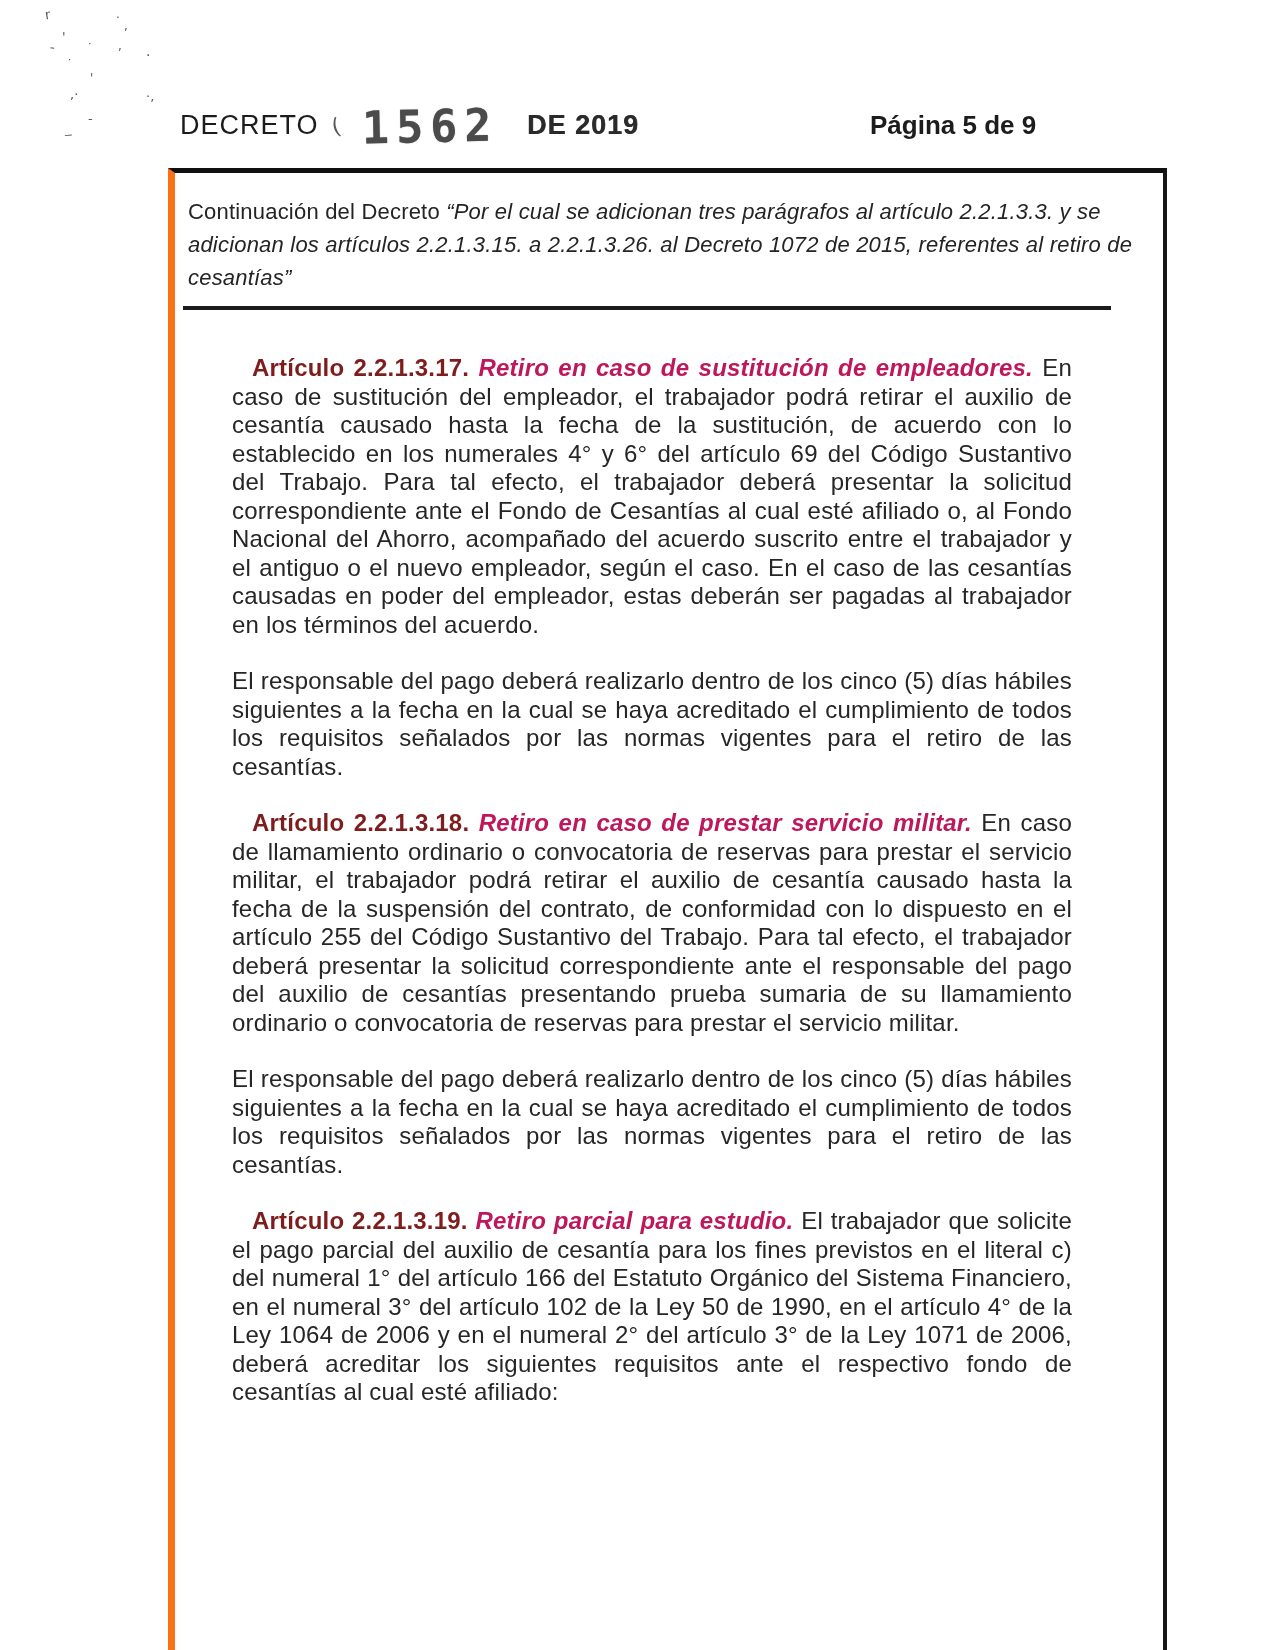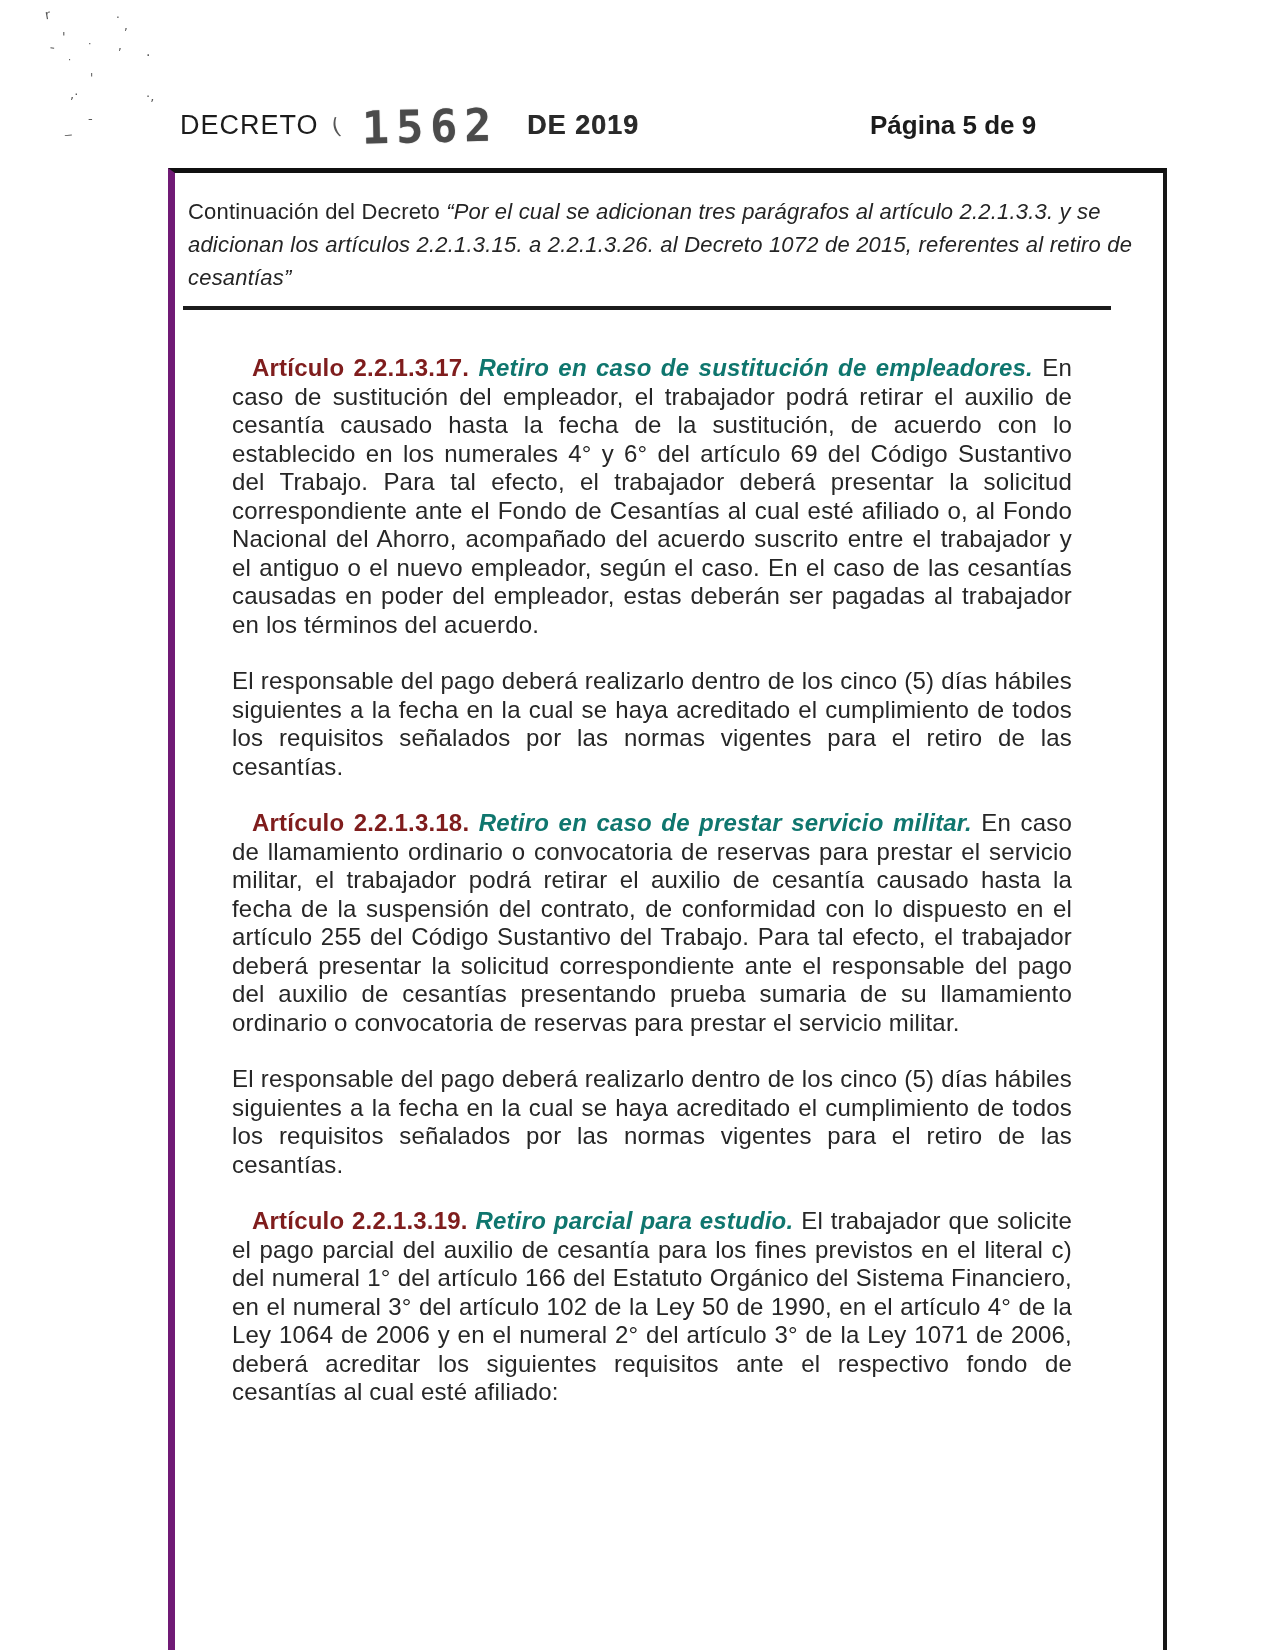--- a/index.html
+++ b/index.html
@@ -32,21 +32,21 @@
   .hdr-page{
     position:absolute;left:870px;top:110px;
     font-size:26px;font-weight:bold;color:#1c1c1c;
   }
   
   .box{
     position:absolute;left:168px;top:168px;
     width:999px;height:1482px;
     box-sizing:border-box;
     border-top:5px solid #101010;
-    border-left:7px solid #701a75;
+    border-left:7px solid #f97316;
     border-right:4px solid #161616;
     border-bottom:none;
     background:#fff;
   }
   .cont{
     margin:22px 10px 0 13px;
     width:962px;
     font-size:22px;line-height:33px;color:#242424;
     letter-spacing:0.2px;
   }
@@ -60,21 +60,21 @@
   .bodytext{
     margin:44px 0 0 57px;
     width:840px;
     font-size:24px;line-height:28.5px;
     text-align:justify;
     color:#262626;
     letter-spacing:0.2px;
   }
   .para{margin:0 0 28px 0;padding:0;}
   .art-num{font-weight:bold;color:#7f1d1d;margin-left:20px;}
-  .art-title{font-weight:bold;font-style:italic;color:#0f766e;}
+  .art-title{font-weight:bold;font-style:italic;color:#be185d;}
   
   .speck{
     position:absolute;
     color:#3a3a3a;opacity:.85;
     font-family:"DejaVu Sans", sans-serif;
     line-height:1;
     pointer-events:none;
   }
 </style>
 </head>

